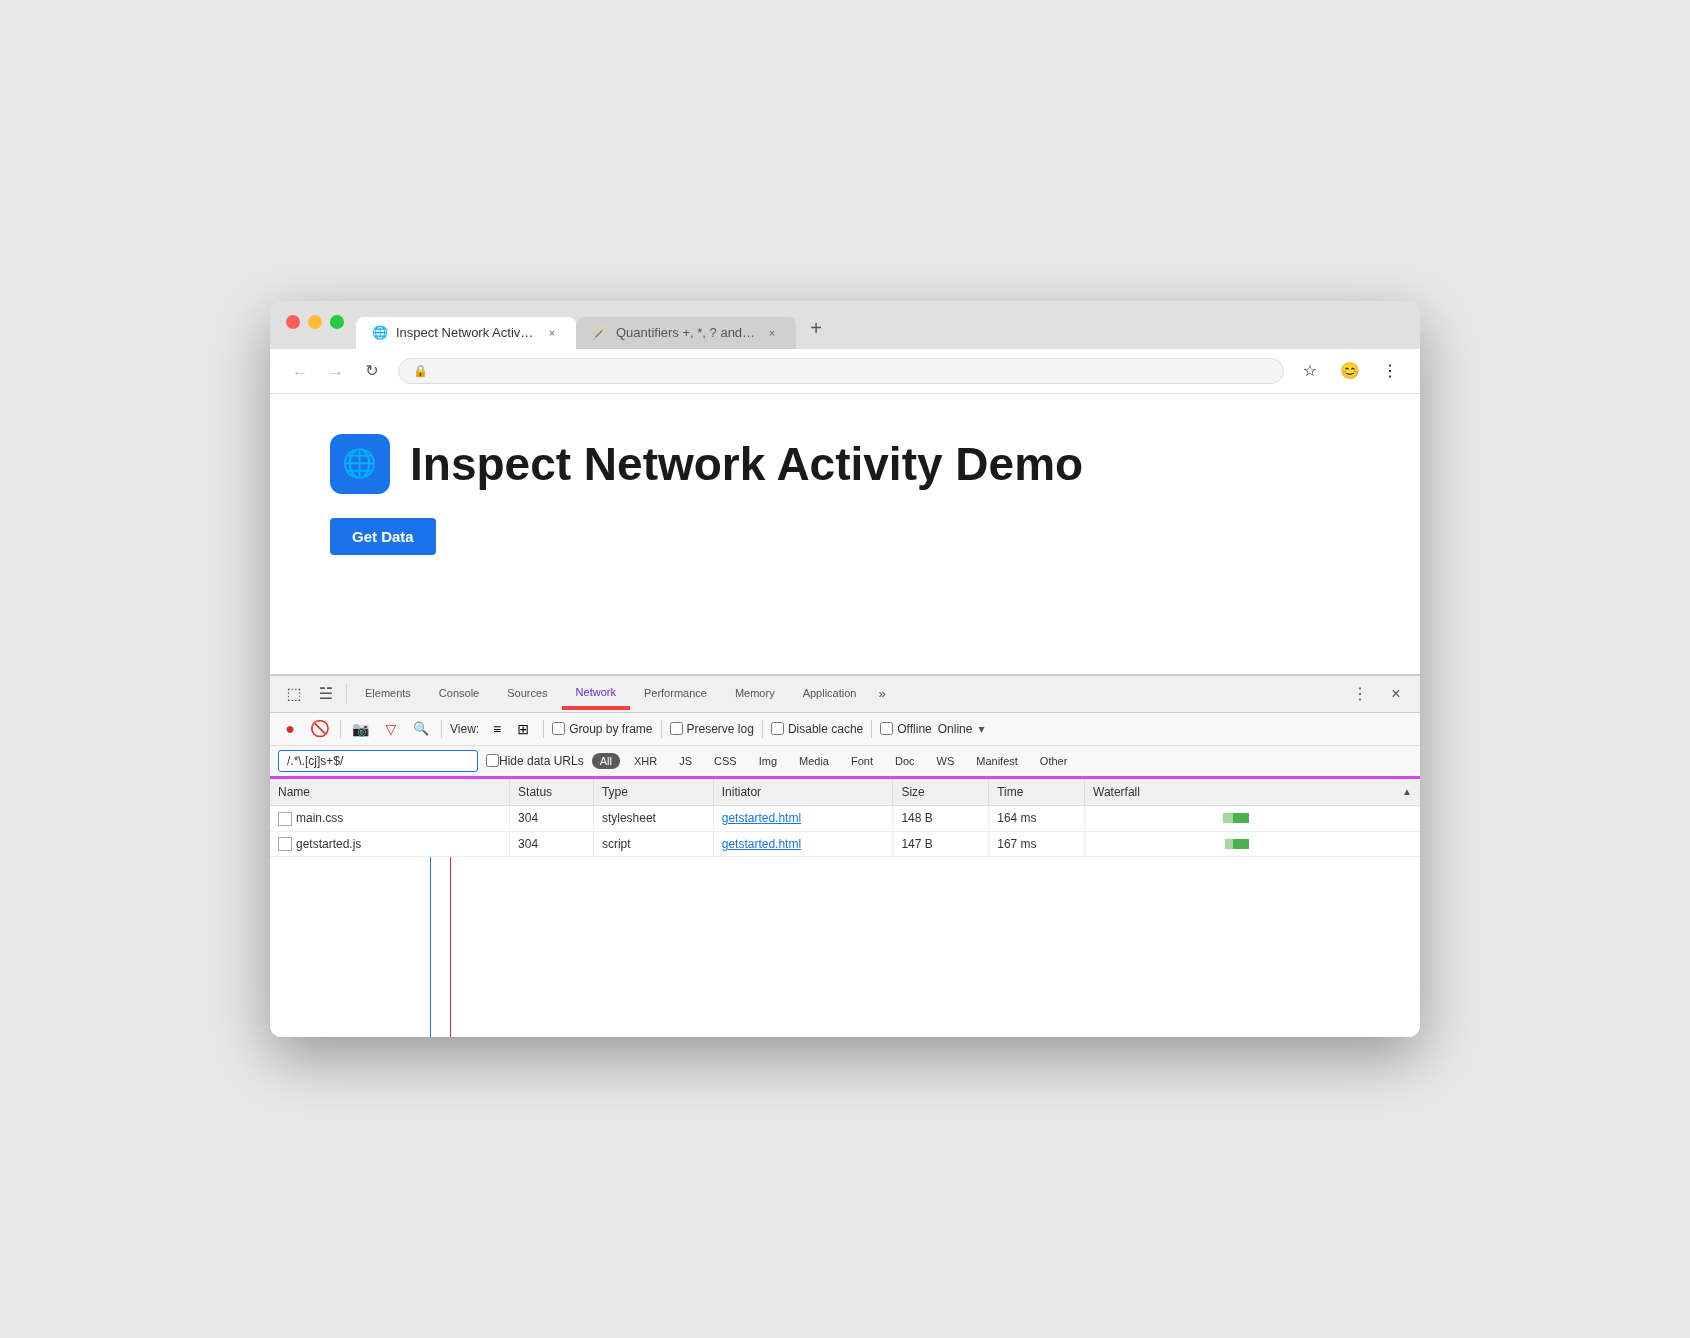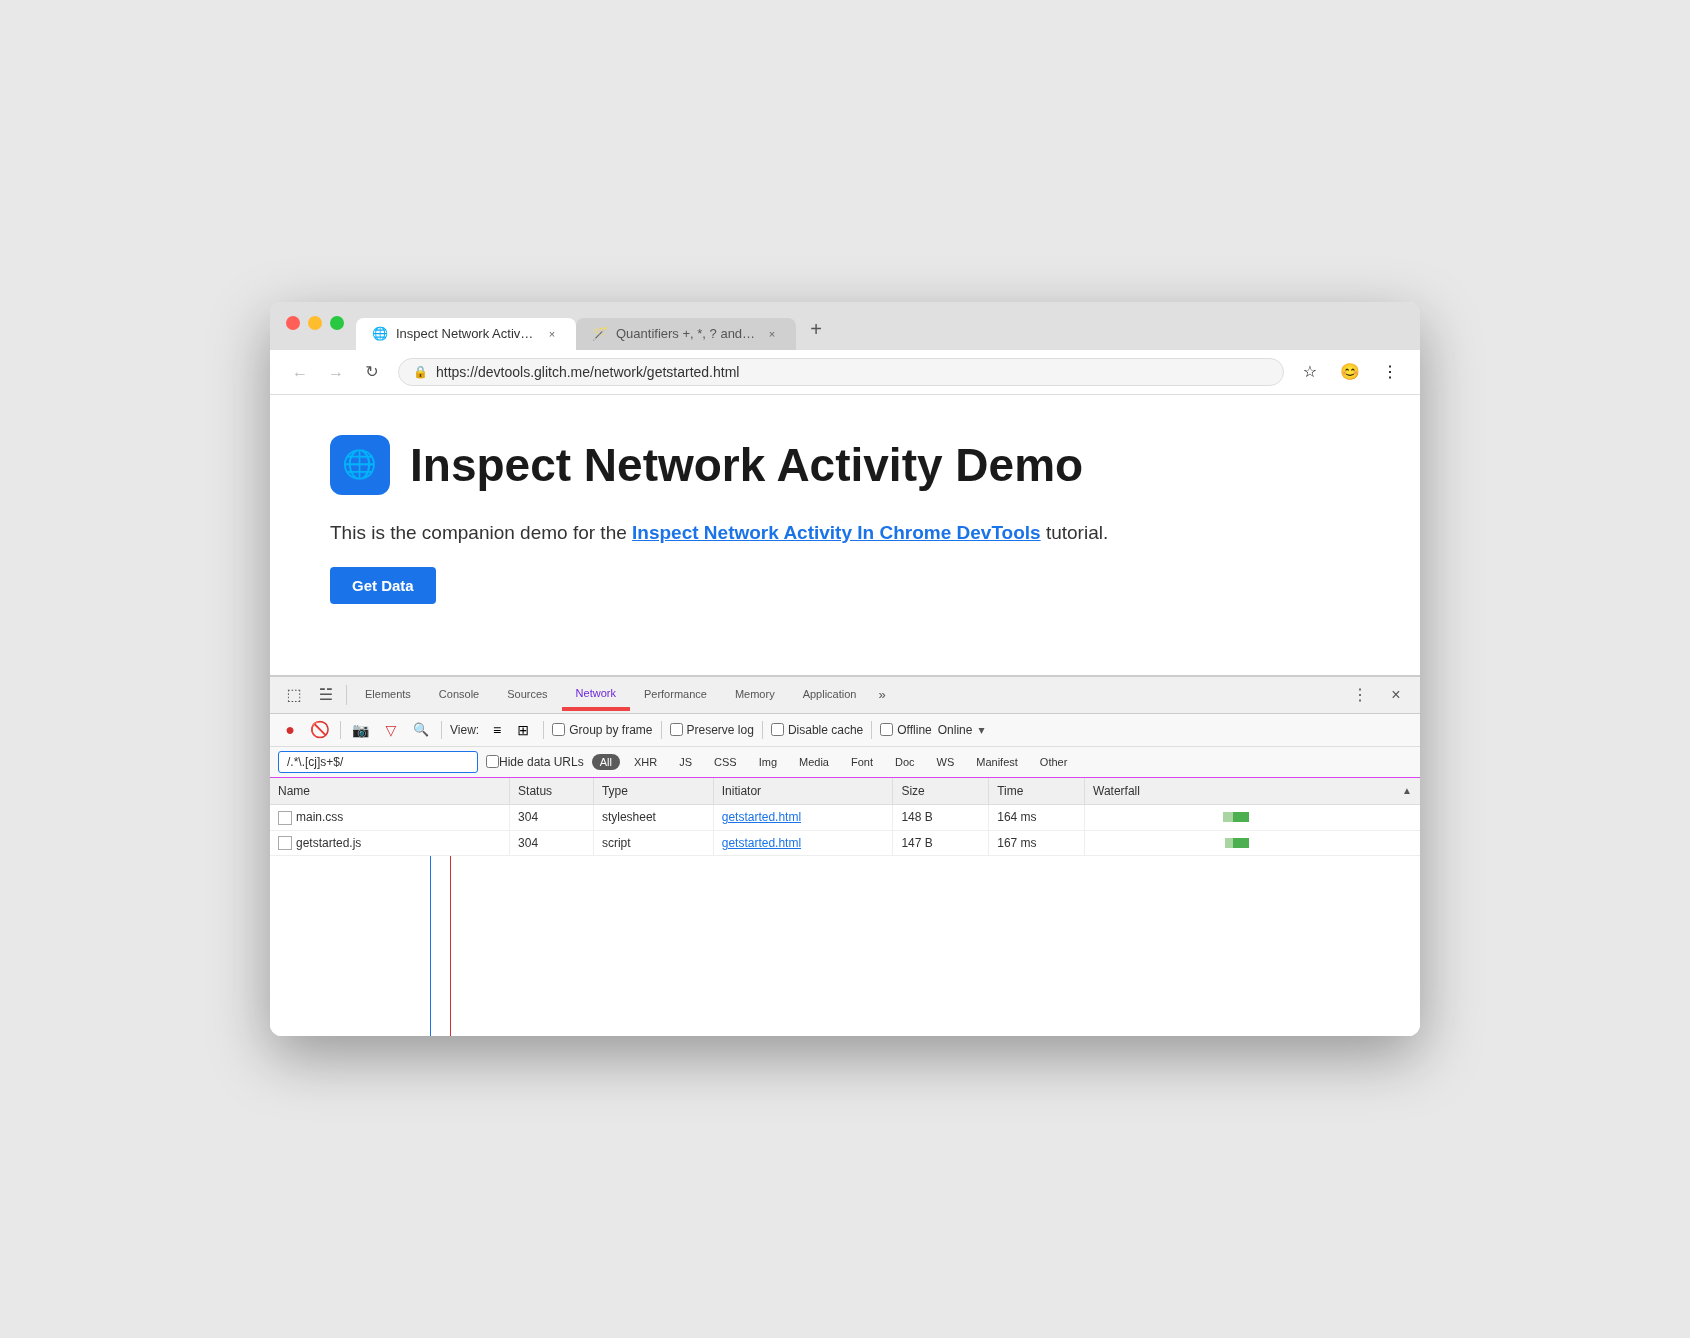--- a/index.html
+++ b/index.html
@@ -285,21 +285,21 @@
     .nt-label { font-size: 12px; color: #333; }
     .nt-view-btns { display: flex; gap: 2px; }
     .nt-checkbox-group { display: flex; align-items: center; gap: 4px; font-size: 12px; color: #333; }
     .nt-checkbox { width: 13px; height: 13px; }
     
     .filter-bar {
       display: flex;
       align-items: center;
       padding: 4px 8px;
       background: #f8f8f8;
-      border-bottom: 1px solid #d946ef;
+      border-bottom: 3px solid #d946ef;
       gap: 8px;
       flex-wrap: wrap;
     }
     .filter-input {
       border: 1px solid #1a73e8;
       border-radius: 3px;
       padding: 3px 8px;
       font-size: 12px;
       width: 200px;
       outline: none;
@@ -441,39 +441,33 @@
   </div>
 
   <div class="address-bar">
     <div class="nav-buttons">
       <div class="nav-btn disabled">←</div>
       <div class="nav-btn disabled">→</div>
       <div class="nav-btn">↻</div>
     </div>
     <div class="url-bar">
       <span class="lock-icon">🔒</span>
-      <span class="url-text">
-        <span>https://</span><span style="font-weight:500;">devtools.glitch.me</span><span>/network/getstarted.html</span>
-      </span>
     </div>
     <div class="star-icon">☆</div>
     <div class="profile-icon">😊</div>
     <div class="menu-icon">⋮</div>
   </div>
 
   <div class="page-content">
     <div class="page-header">
       <div class="page-logo">
         <span>🌐</span>
       </div>
       <h1 class="page-title">Inspect Network Activity Demo</h1>
     </div>
-    <p class="page-desc">
-      <span>This is the companion demo for the </span><a href="#">Inspect Network Activity In Chrome DevTools</a><span> tutorial.</span>
-    </p>
     <button class="get-data-btn">Get Data</button>
   </div>
 
   <div class="devtools">
 
     <div class="devtools-tabs">
       <div class="devtools-icon-btn" title="Select element">⬚</div>
       <div class="devtools-icon-btn" title="Device mode">☱</div>
       <div class="devtools-separator"></div>
       <div class="devtools-tab">Elements</div>

